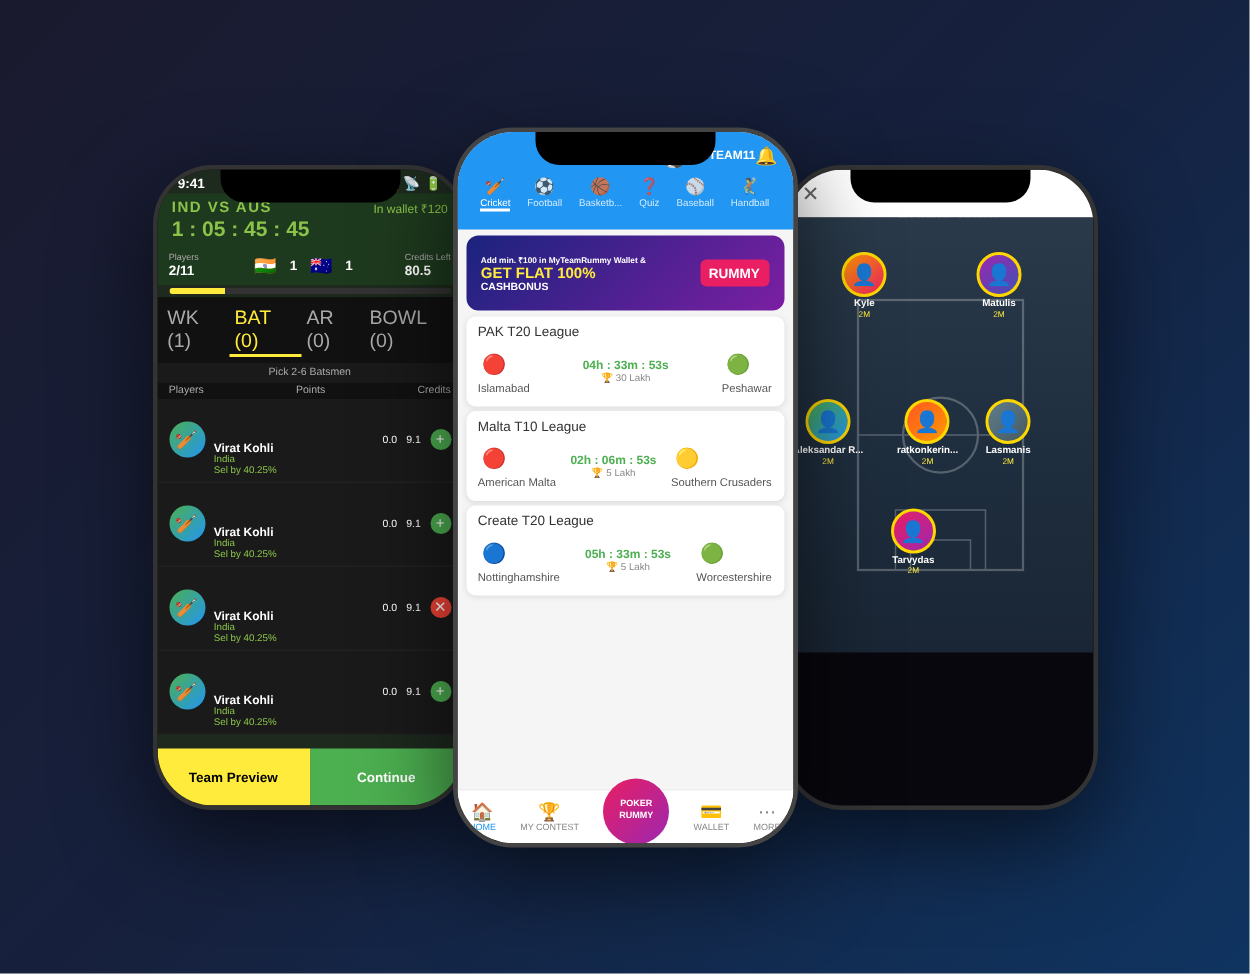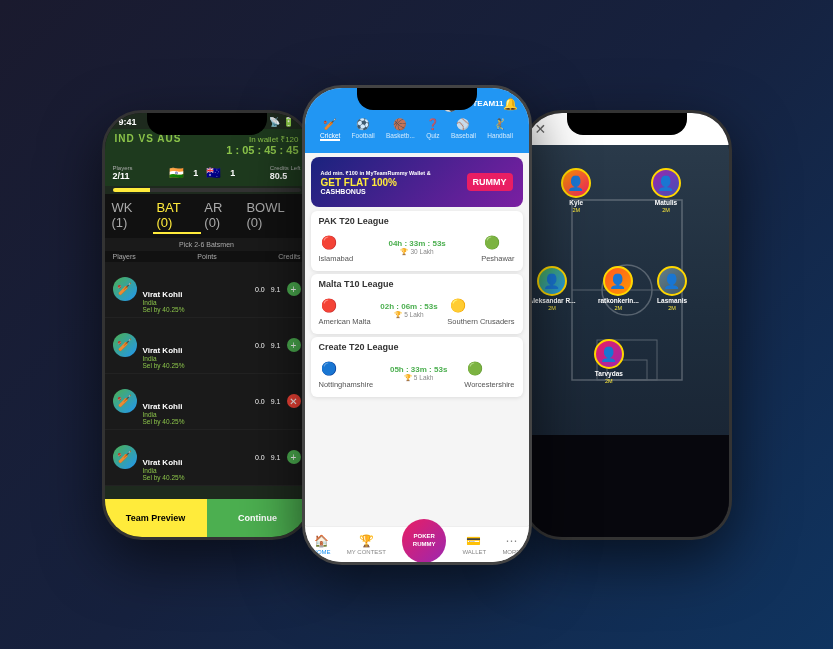--- a/index.html
+++ b/index.html
@@ -104,23 +104,22 @@
       padding: 4px 10px;
     }
     .match-title {
       color: #8bc34a;
       font-size: 10px;
       font-weight: 800;
       letter-spacing: 1px;
     }
     .match-timer {
       color: #8bc34a;
-      font-size: 11px;
+      font-size: 14px;
       font-weight: 700;
-      text-align: right;
     }
     .timer-row {
       display: flex;
       justify-content: space-between;
       align-items: center;
     }
     .wallet-info {
       color: #8bc34a;
       font-size: 8px;
     }
@@ -283,21 +282,21 @@
       justify-content: space-between;
       height: 50px;
     }
     .league-card {
       background: #fff;
       margin: 3px 6px;
       border-radius: 6px;
       padding: 5px 8px;
       box-shadow: 0 1px 4px rgba(0,0,0,0.1);
     }
-    .league-title { font-size: 9px; font-weight: 700; color: #333; margin-bottom: 3px; }
+    .league-title { font-size: 9px; font-weight: 400; color: #333; margin-bottom: 3px; }
     .league-match {
       display: flex;
       justify-content: space-between;
       align-items: center;
       padding: 3px 0;
     }
     .league-team { font-size: 7.5px; color: #555; }
     .league-timer { color: #4caf50; font-size: 8px; font-weight: 700; text-align: center; }
     .league-prize { color: #888; font-size: 6.5px; text-align: center; }
     .team-flag {

